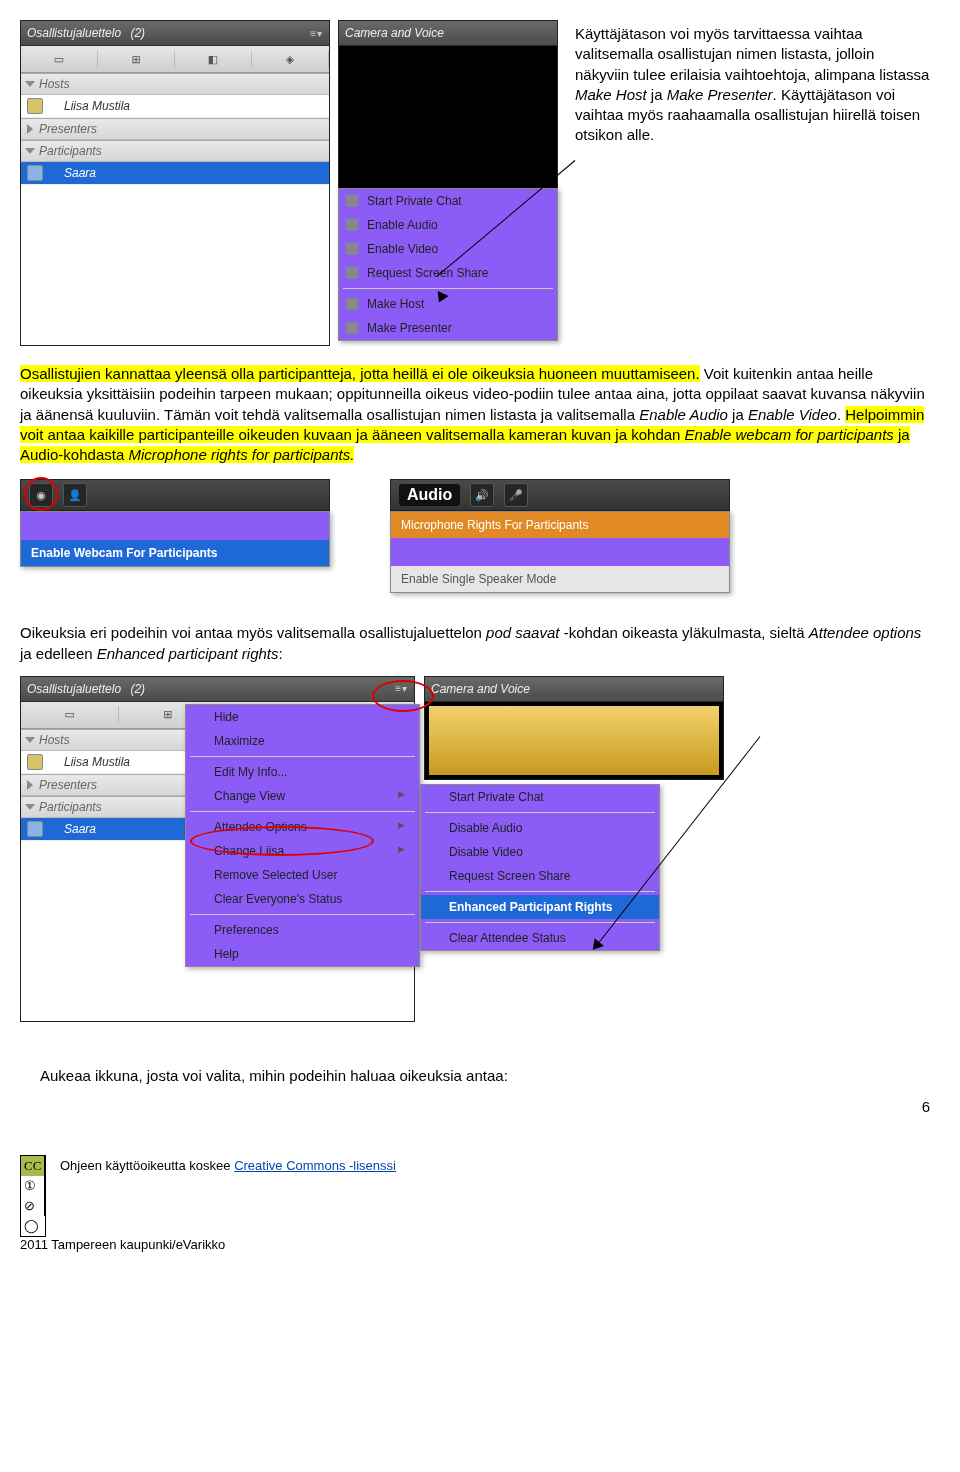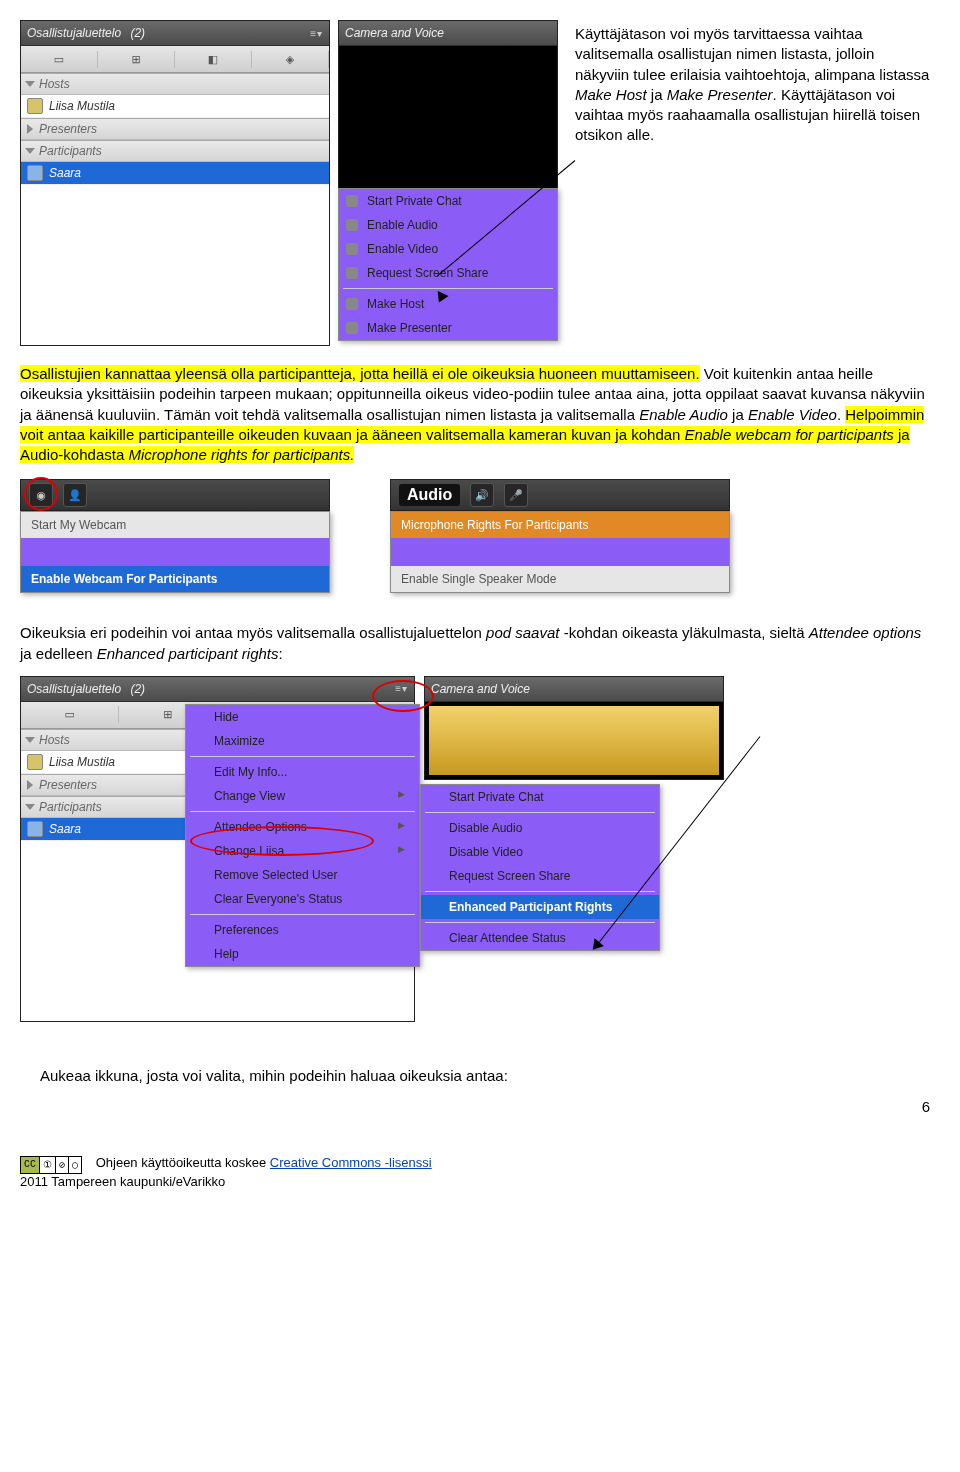--- a/index.html
+++ b/index.html
@@ -41,21 +41,21 @@
   .ac-iconrow .cell {
     flex:1; text-align:center; font-size:11px; color:#555;
     border-right:1px solid #bbb; padding:2px 0; cursor:pointer;
   }
   .ac-sectionhdr {
     height:20px; display:flex; align-items:center; gap:6px;
     padding:0 6px; background:linear-gradient(#e9e9e9,#d6d6d6);
     color:#666; font-style: italic; border-top:1px solid #aaa; border-bottom:1px solid #bbb;
   }
   .ac-row {
-    height:22px; display:flex; align-items:center; gap:6px;
+    height:22px; display:flex; align-items:center; gap:21px;
     padding:0 6px; color:#333; font-style:italic;
     border-bottom:1px solid #eee;
   }
   .ac-row.sel { background:#1f69d6; color:#fff; }
   .tri { width:0;height:0;border-top:5px solid transparent;border-bottom:5px solid transparent;border-left:6px solid #888; }
   .tri.down { transform:rotate(90deg); }
   .picon { width:14px;height:14px;display:inline-block;border:1px solid #888;border-radius:2px;background:#ddd; }
   .picon.host { background:#d6c36a; }
   .picon.part { background:#8ab3e6; }
 
@@ -83,21 +83,21 @@
   .gray-item { background:#e6e6e6;color:#555;font-size:12px;padding:6px 10px; }
   .blue-item { background:#1f69d6;color:#fff;font-size:12px;padding:6px 10px;font-weight:bold; }
 
   .red-ellipse { position:absolute;border:2px solid #d00;border-radius:50%; pointer-events:none; }
   .black-rect { background:#000; }
 
   
   .arrow-line { position:absolute; background:#000; height:1px; transform-origin:left center; }
   .arrow-head { position:absolute; width:0;height:0;border-left:6px solid transparent;border-right:6px solid transparent;border-top:10px solid #000; }
 
-  .cc-badge { display:inline-flex; border:1px solid #000; font-size:10px; font-family:Liberation Mono, monospace; }
+  .cc-badge { display:inline-flex; border:1px solid #000; font-size:13px; font-family:Liberation Serif, serif;flex-direction:column; }
   .cc-badge span { padding:2px 3px; border-right:1px solid #000; }
   .cc-badge span:last-child{border-right:none;}
   .cc-cc{background:#a9b94b;}
   .cc-person{background:#fff;}
 
   .footer { font-size:13px; margin-top:40px; }
   .footer a { color:#0645ad; text-decoration:underline; }
   .pagenum { text-align:right; font-size:15px; }
 </style>
 </head>
@@ -174,21 +174,20 @@
 </p>
 
 <div style="display:flex; gap:60px; margin:14px 0 30px;">
 
   <div style="width:310px; position:relative;">
     <div class="dark-toolbar">
       <div class="tb-icon">◉</div>
       <div class="tb-icon">👤</div>
     </div>
     <div class="ctx-menu" style="margin-top:0;">
-      <div class="gray-item">Start My Webcam</div>
       <div style="height:28px;"></div>
       <div class="blue-item">Enable Webcam For Participants</div>
     </div>
     <div class="red-ellipse" style="left:4px; top:-2px; width:30px; height:30px;"></div>
   </div>
 
   <div style="width:340px;">
     <div class="dark-toolbar">
       <div class="audio-pill">Audio</div>
       <div class="tb-icon tb-green">🔊</div>

